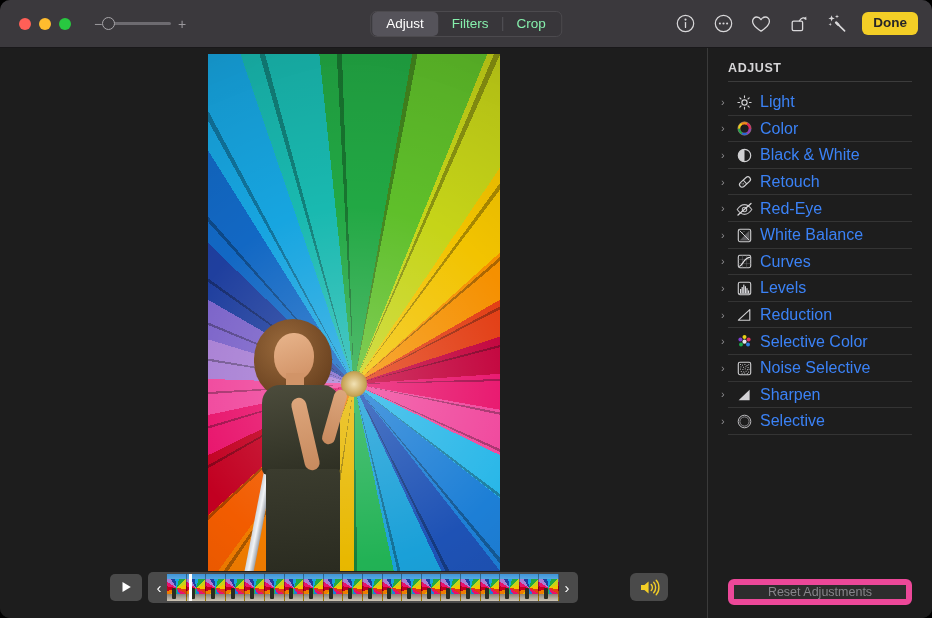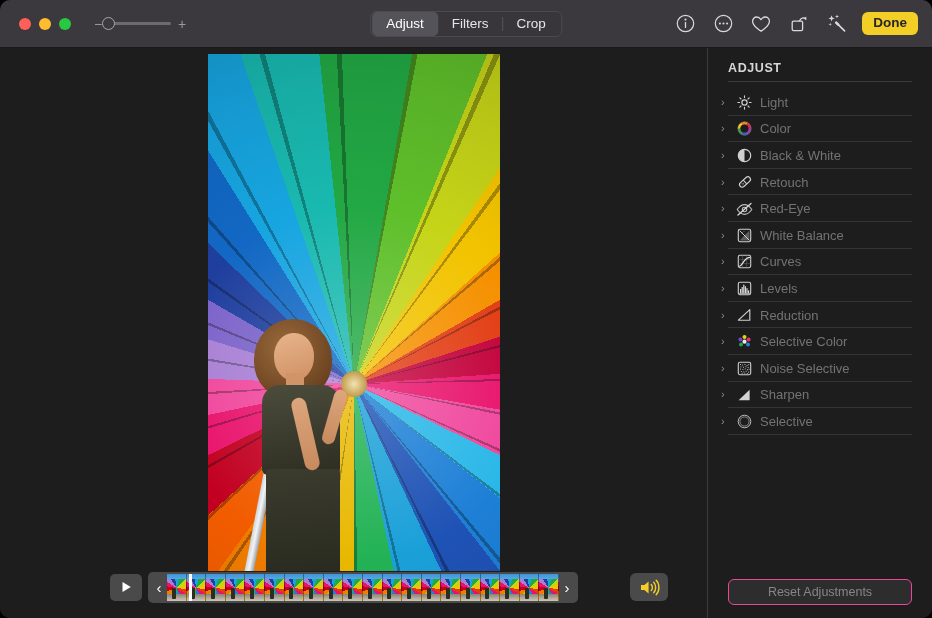--- a/index.html
+++ b/index.html
@@ -55,21 +55,21 @@
     background:#38363a;
     border:1px solid #4c4a4e;
     border-radius:6px;
     height:26px;
     padding:1px;
   }
   .seg {
     position:relative;
     display:flex; align-items:center; justify-content:center;
     height:24px; padding:0 14px;
-    font-size:13.5px; color:#e5e5e5;
+    font-size:13.5px; color:#86efac;
     border-radius:5px;
     cursor:default;
     white-space:nowrap;
   }
   .seg.active { background:#55535a; color:#fff; }
   .seg.divider::before {
     content:""; position:absolute; left:0; top:5px;
     width:1px; height:14px; background:#565459;
   }
 
@@ -350,27 +350,27 @@
     width:13px;
     color:#8e8d90; font-size:11px; line-height:1;
     user-select:none;
   }
   .sb-icon {
     width:21px; height:16px;
     display:flex; align-items:center; justify-content:center;
     margin-right:5px;
   }
   .sb-label {
-    font-size:13px; color:#737373;
+    font-size:16px; color:#3b82f6;
   }
   .reset-btn {
     position:absolute; left:20px; right:20px; bottom:13px;
     height:26px;
     background:#2d2d2d;
-    border:1px solid #ec4899;
+    border:6px solid #ec4899;
     border-radius:6px;
     display:flex; align-items:center; justify-content:center;
     font-size:12.5px;
     color:#86858a;
     cursor:default;
   }
 </style>
 </head>
 <body>
 

